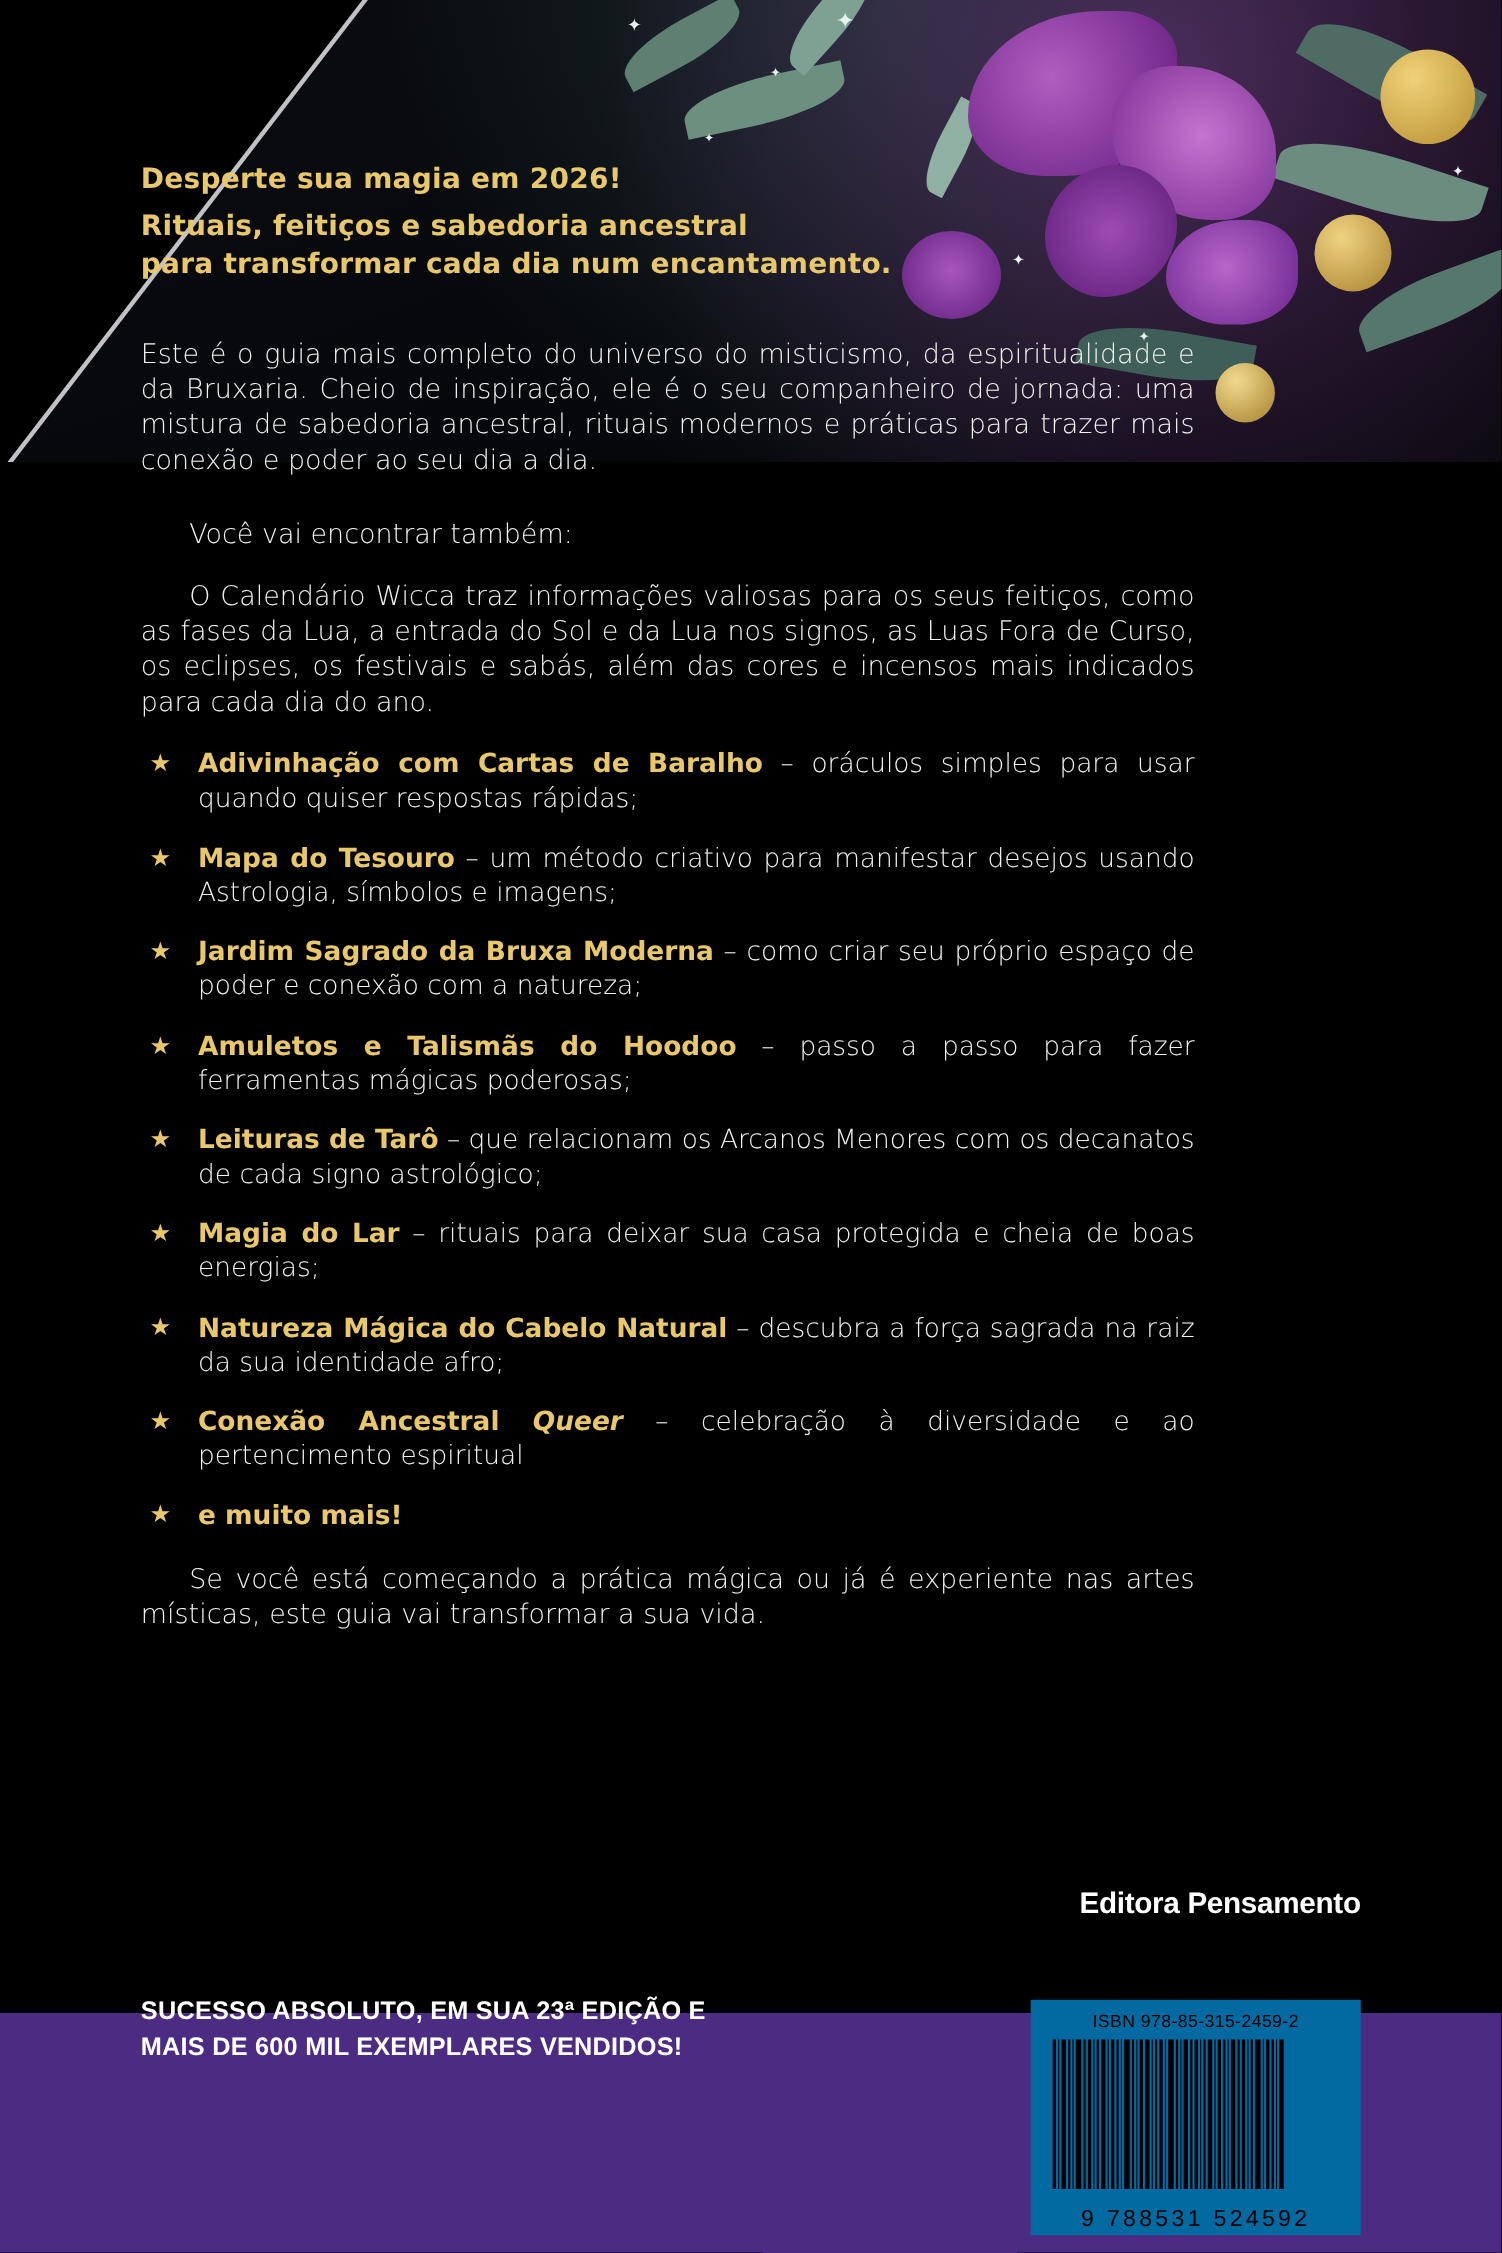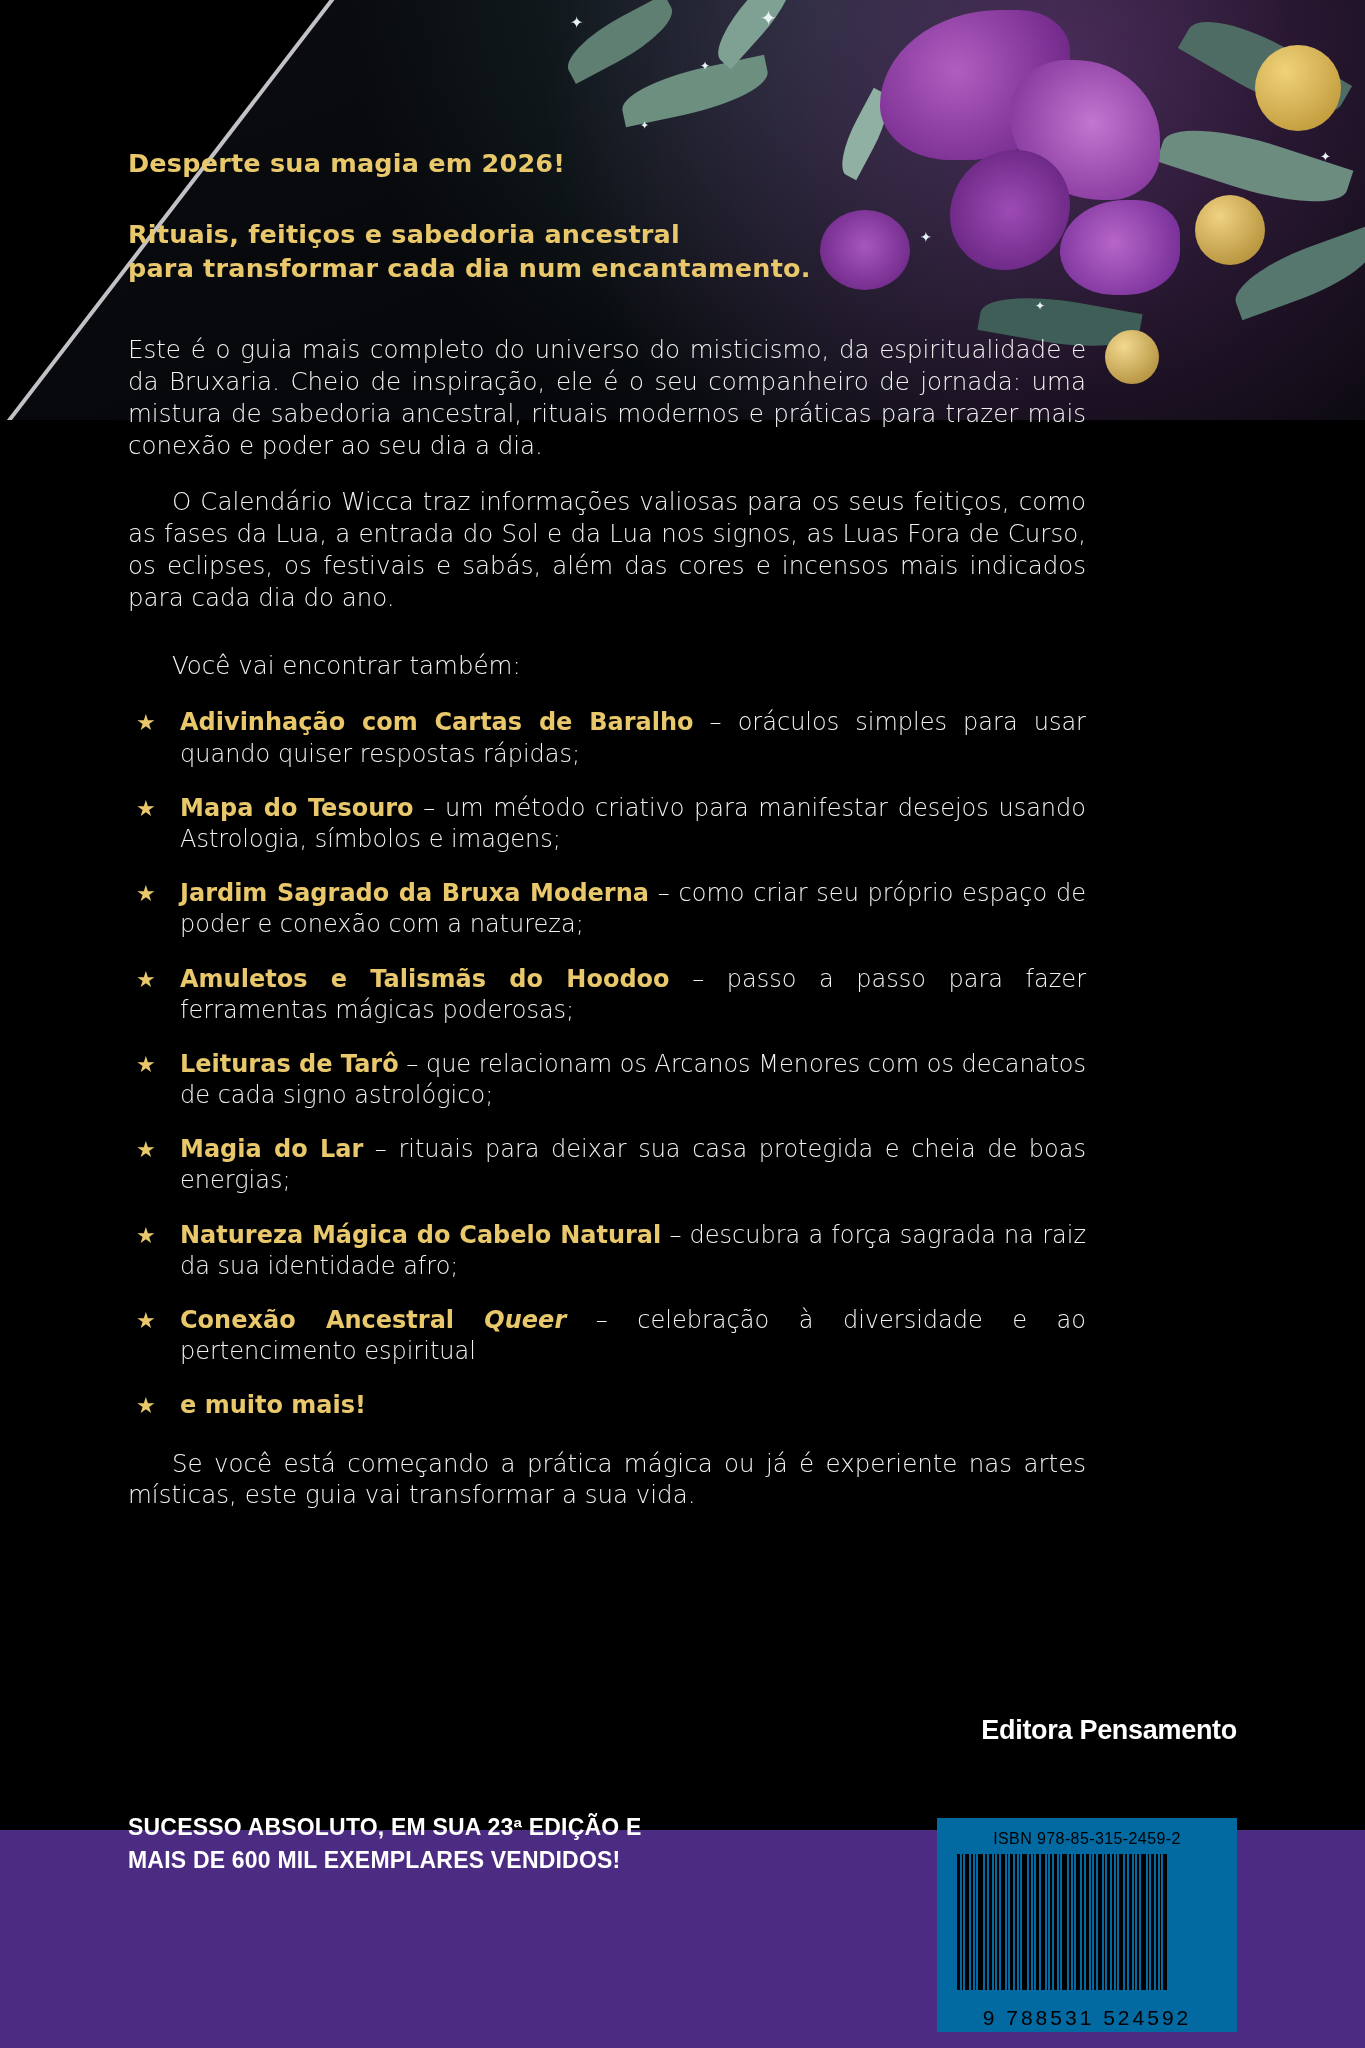--- a/index.html
+++ b/index.html
@@ -65,21 +65,21 @@
     padding: 0 130px 0 128px;
     box-sizing: border-box;
   }
   .headline {
     color: #e8c86a;
     font-weight: bold;
     font-size: 25.5px;
     letter-spacing: 0.2px;
   }
   .headline.first { margin-top: 148px; }
-  .headline.second { margin-top: 40px; line-height: 1.32; }
+  .headline.second { margin-top: 12px; line-height: 1.32; }
 
   .para {
     font-size: 24.5px;
     line-height: 1.30;
     color: #f2f2f2;
     text-align: justify;
     margin-top: 49px;
     font-weight: 300;
   }
   .para.tight { margin-top: 0; text-indent: 44px; }
@@ -242,22 +242,22 @@
 <div class="content">
 
   <div class="headline first">Desperte sua magia em 2026!</div>
 
   <div class="headline second">
     <span>Rituais, feitiços e sabedoria ancestral</span><br>
     <span>para transformar cada dia num encantamento.</span>
   </div>
 
   <p class="para">Este é o guia mais completo do universo do misticismo, da espiritualidade e da Bruxaria. Cheio de inspiração, ele é o seu companheiro de jornada: uma mistura de sabedoria ancestral, rituais modernos e práticas para trazer mais conexão e poder ao seu dia a dia.</p>
+  <p class="para sub">Você vai encontrar também:</p>
   <p class="para tight">O Calendário Wicca traz informações valiosas para os seus feitiços, como as fases da Lua, a entrada do Sol e da Lua nos signos, as Luas Fora de Curso, os eclipses, os festivais e sabás, além das cores e incensos mais indicados para cada dia do ano.</p>
-  <p class="para sub">Você vai encontrar também:</p>
 
   <ul class="feature-list">
     <li>
       <span class="bullet">★</span>
       <b>Adivinhação com Cartas de Baralho</b><span> – oráculos simples para usar quando quiser respostas rápidas;</span>
     </li>
     <li>
       <span class="bullet">★</span>
       <b>Mapa do Tesouro</b><span> – um método criativo para manifestar desejos usando Astrologia, símbolos e imagens;</span>
     </li>

